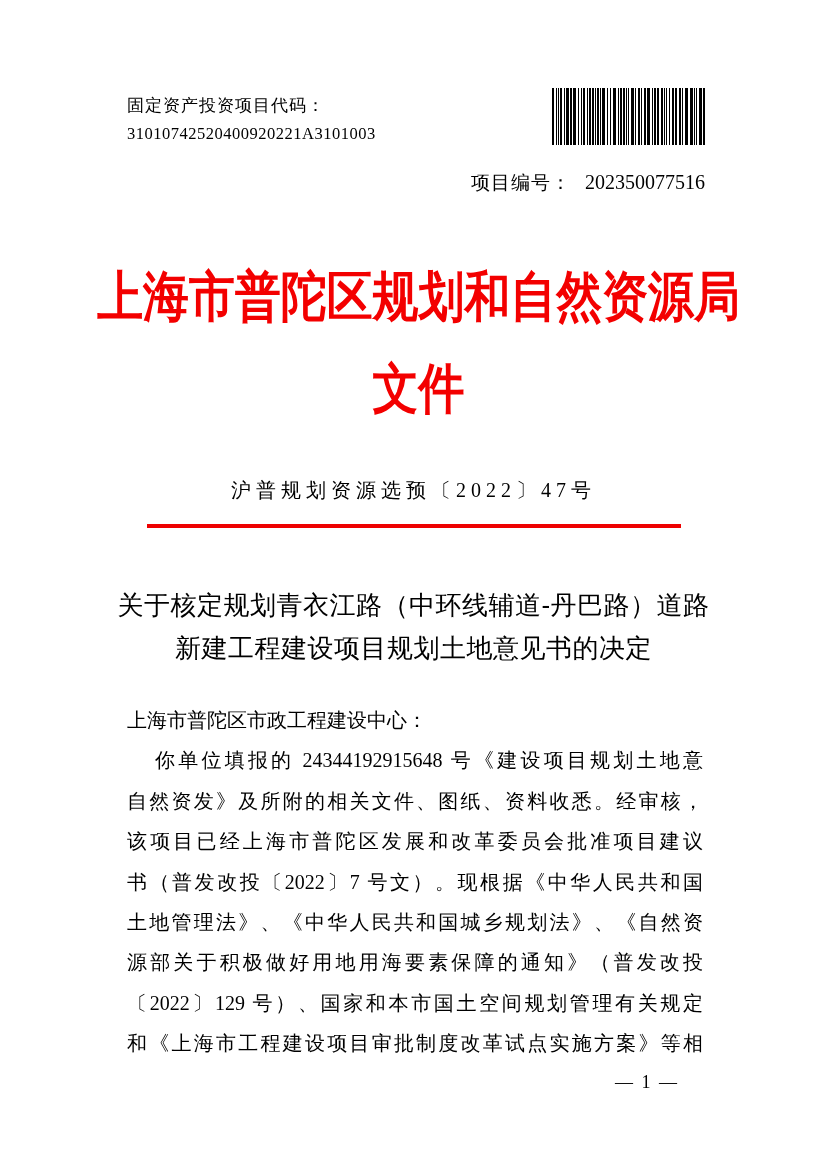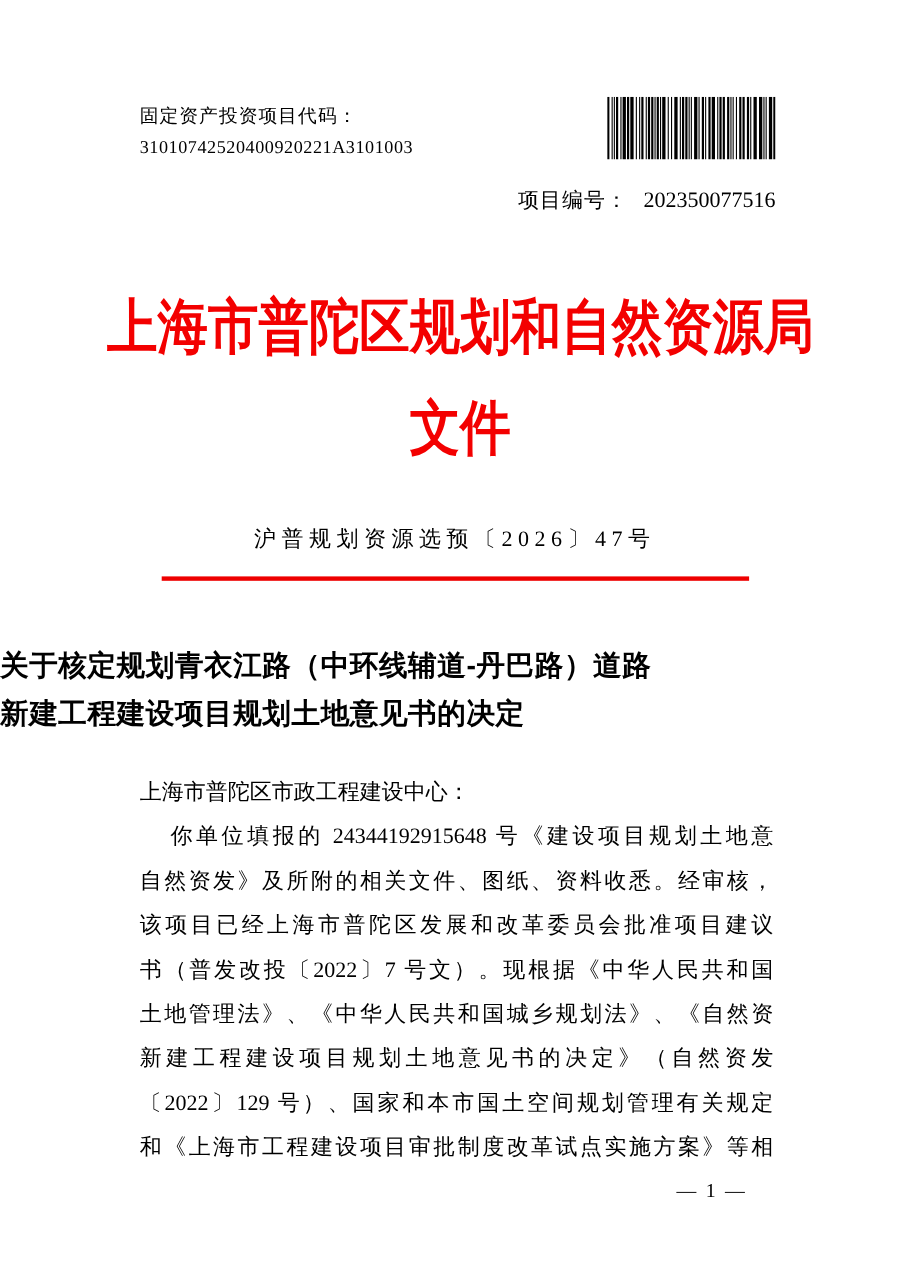--- a/index.html
+++ b/index.html
@@ -91,21 +91,22 @@
     height: 4px;
     background: var(--rule_red, #ee0000);
   }
 
   
   .subject {
     position: absolute;
     top: 584px;
     left: 0;
     right: 0;
-    font-weight: bold;
+    text-align: center;
+    font-weight: normal;
     font-size: 26px;
     line-height: 43px;
     letter-spacing: 0.5px;
     font-family: "Liberation Sans", "DejaVu Sans", sans-serif;
   }
 
   
   .body-text {
     position: absolute;
     top: 700px;
@@ -147,38 +148,38 @@
 
   <div class="project-no">
     <span class="pn-label">项目编号：</span><span class="pn-value">202350077516</span>
   </div>
 
   <div class="masthead">
     <div class="m-line m-line1">上海市普陀区规划和自然资源局</div>
     <div class="m-line m-line2">文件</div>
   </div>
 
-  <div class="doc-number">沪普规划资源选预〔2026〕47号</div>
+  <div class="doc-number">沪普规划资源选预〔2022〕47号</div>
 
   <div class="red-rule"></div>
 
   <div class="subject">
     <div>关于核定规划青衣江路（中环线辅道-丹巴路）道路</div>
     <div>新建工程建设项目规划土地意见书的决定</div>
   </div>
 
   <div class="body-text">
     <div class="salutation">上海市普陀区市政工程建设中心：</div>
     <div>
         <div class="body-line indent">你单位填报的 24344192915648 号《建设项目规划土地意</div>
         <div class="body-line">自然资发》及所附的相关文件、图纸、资料收悉。经审核，</div>
         <div class="body-line">该项目已经上海市普陀区发展和改革委员会批准项目建议</div>
         <div class="body-line">书（普发改投〔2022〕7 号文）。现根据《中华人民共和国</div>
         <div class="body-line">土地管理法》、《中华人民共和国城乡规划法》、《自然资</div>
-        <div class="body-line">新建工程建设项目规划土地意见书的决定》（自然资发</div>
+        <div class="body-line">源部关于积极做好用地用海要素保障的通知》（普发改投</div>
         <div class="body-line">〔2022〕129 号）、国家和本市国土空间规划管理有关规定</div>
         <div class="body-line">和《上海市工程建设项目审批制度改革试点实施方案》等相</div>
       </div>
   </div>
 
   <div class="page-number">— 1 —</div>
 
 </div>
 
 </body></html>

